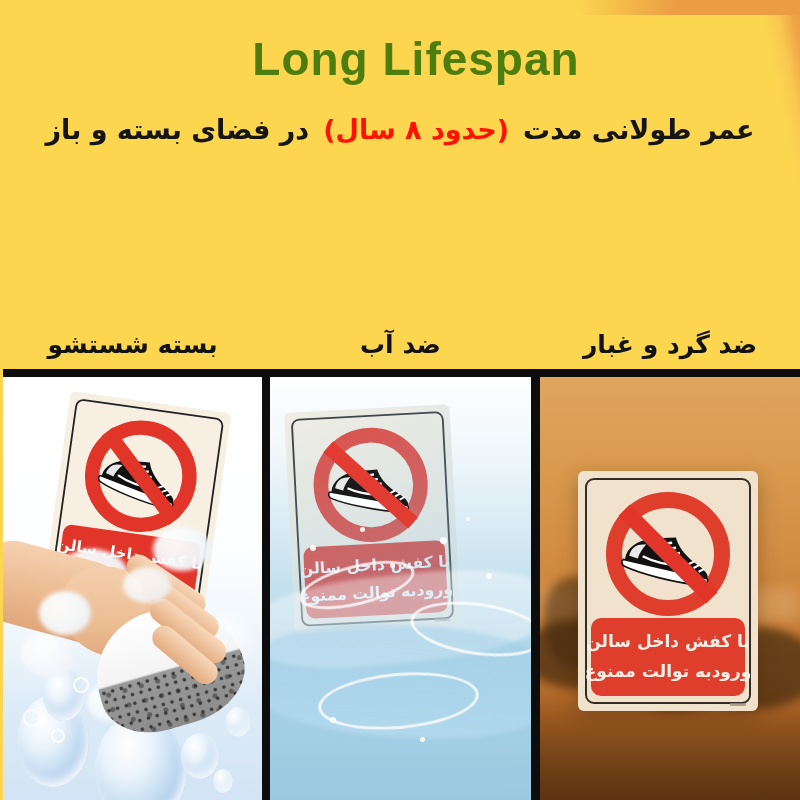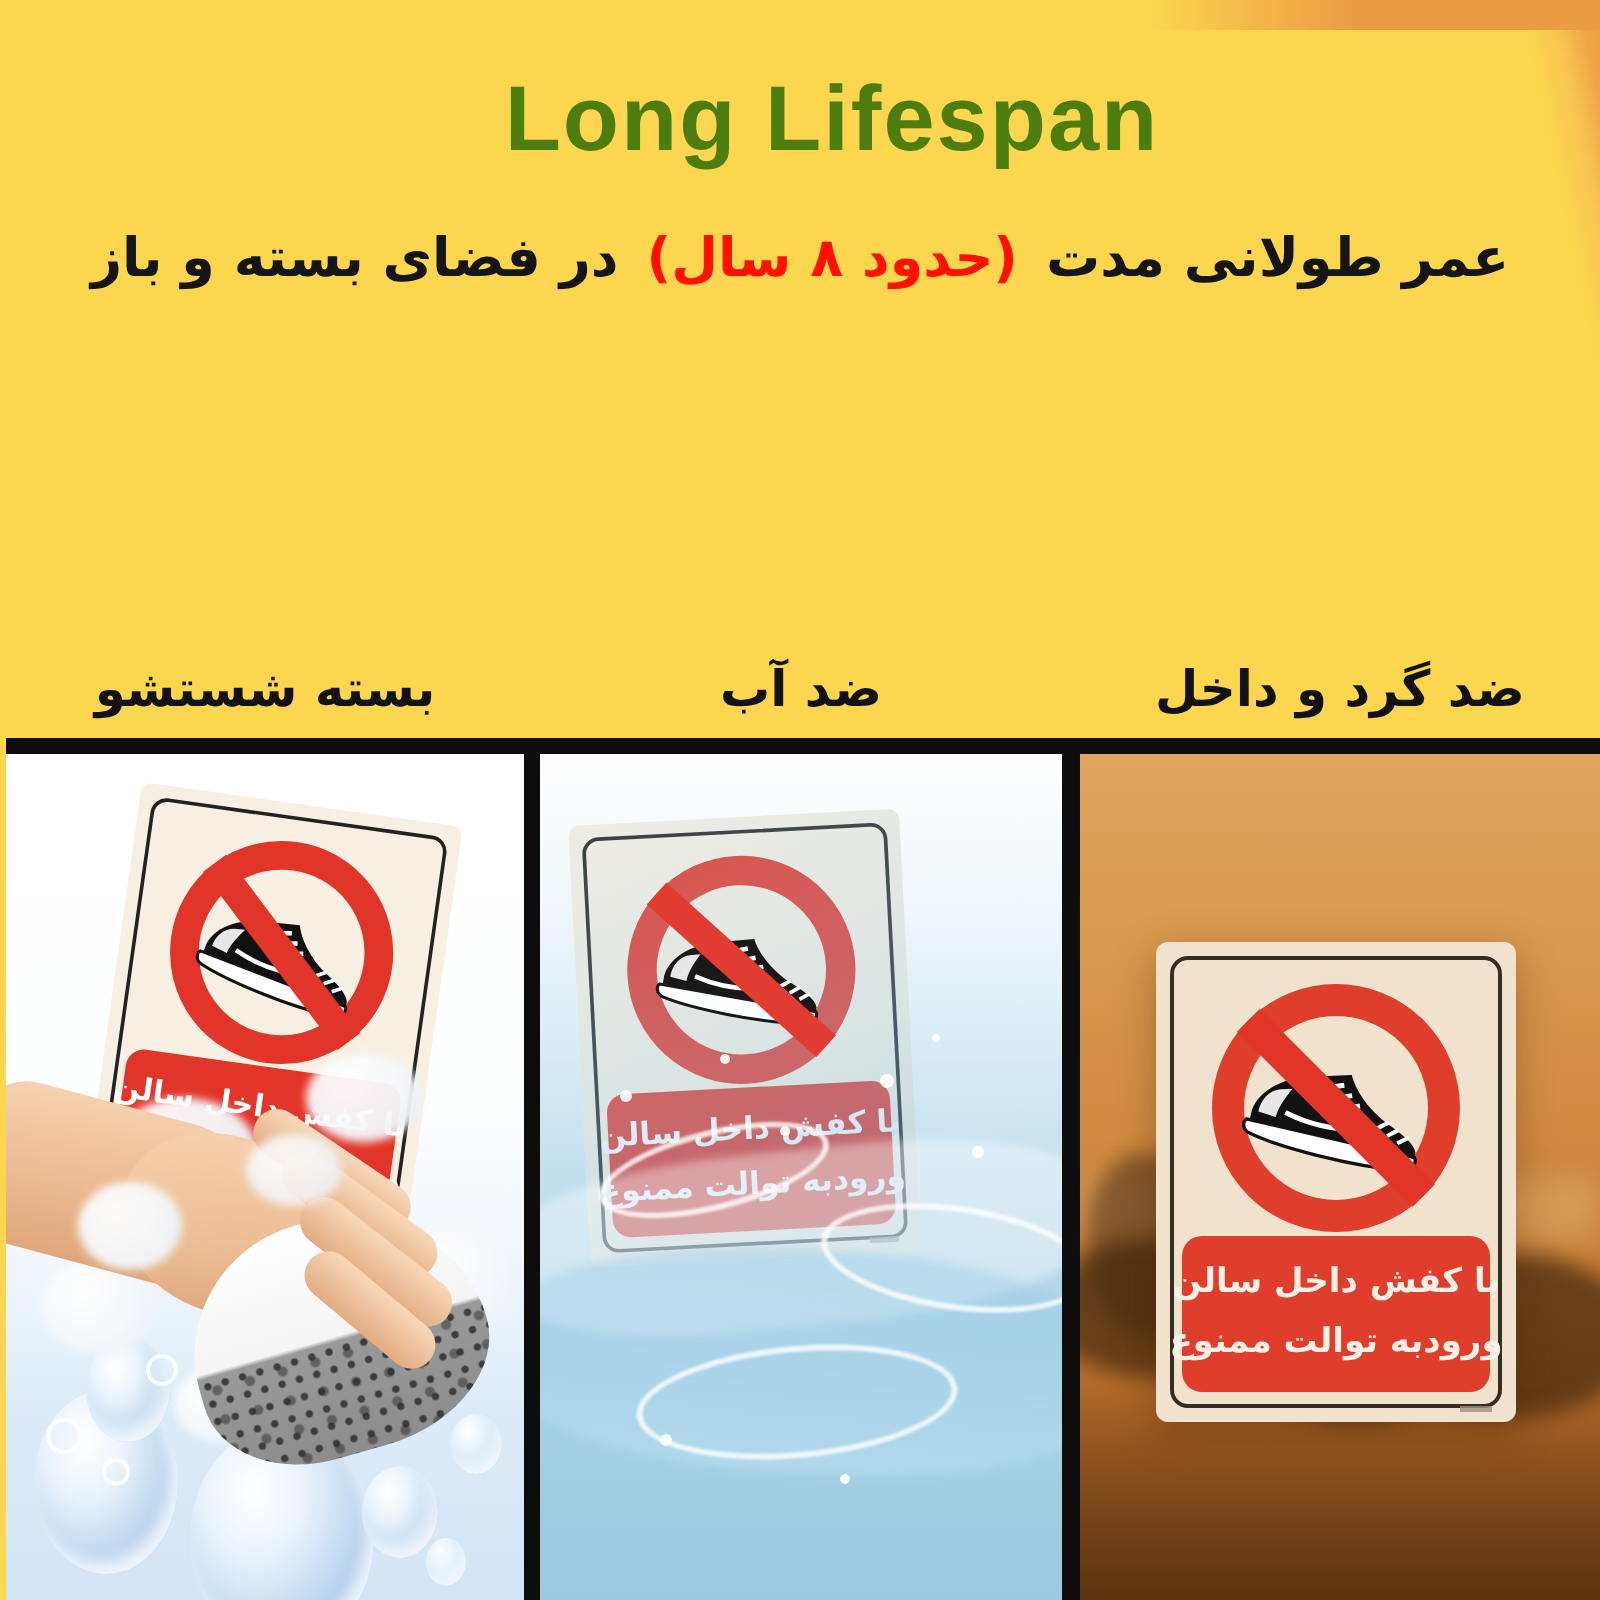--- a/index.html
+++ b/index.html
@@ -141,21 +141,21 @@
 
   <h1 class="title">Long Lifespan</h1>
 
   <div class="subtitle">
     <span>عمر طولانی مدت</span><span class="hl">(حدود ۸ سال)</span><span>در فضای بسته و باز</span>
   </div>
 
   <div class="labels">
     <div class="flabel washable">بسته شستشو</div>
     <div class="flabel waterproof">ضد آب</div>
-    <div class="flabel dustproof">ضد گرد و داخل</div>
+    <div class="flabel dustproof">ضد گرد و غبار</div>
   </div>
 
   <div class="band-top"></div>
   <div class="sep sep1"></div>
   <div class="sep sep2"></div>
   <div class="left-border"></div>
 
   <div class="panel panel-wash">
     <div class="drop" style="left:14px;top:318px;width:72px;height:92px;"></div>
     <div class="drop" style="left:92px;top:336px;width:92px;height:112px;"></div>

